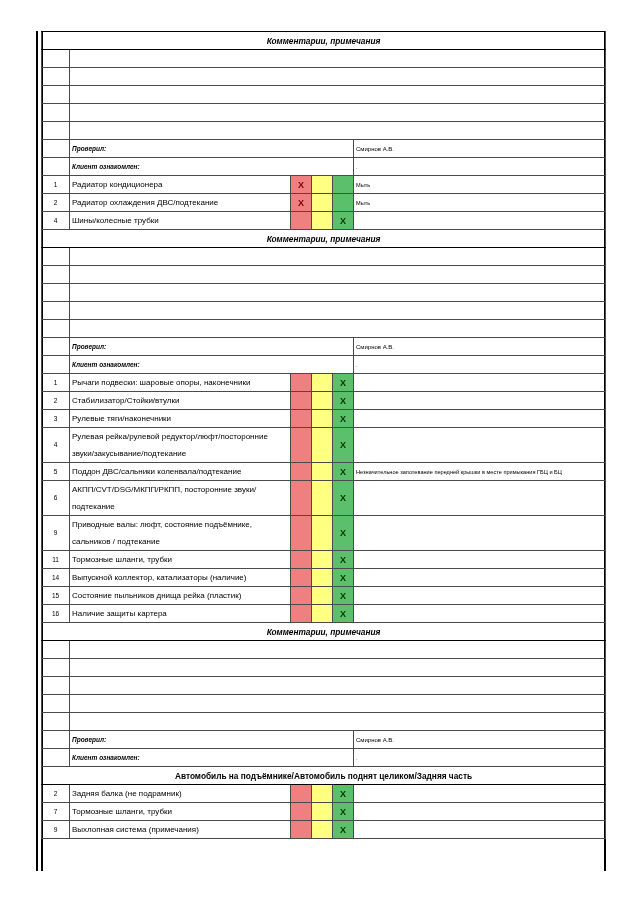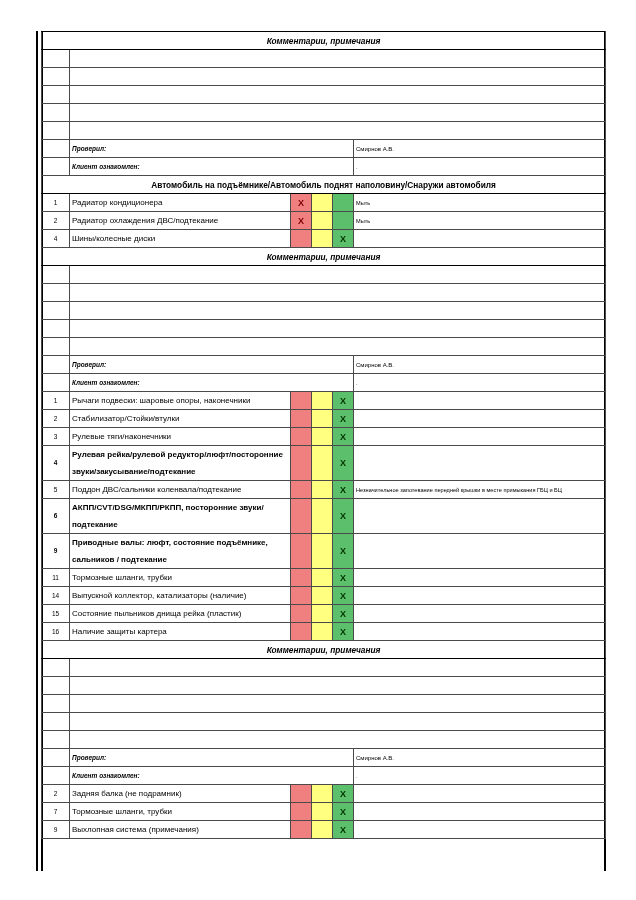--- a/index.html
+++ b/index.html
@@ -1,21 +1,21 @@
 <!DOCTYPE html>
 <html><head>
 <meta charset="utf-8">
 <style>
   html, body { margin: 0; padding: 0; background: #ffffff; }
   body { width: 636px; height: 900px; position: relative; overflow: hidden; font-family: "Liberation Sans", sans-serif; color: #000; }
   .outer-line { position: absolute; background: #000; }
   #sheet { position: absolute; left: 41px; top: 31px; width: 564px; border-collapse: collapse; table-layout: fixed; }
   #sheet td { border: 1px solid #4a4a4a; padding: 0 2px; font-size: 8px; height: 17px; line-height: 10px; vertical-align: middle; overflow: hidden; white-space: nowrap; }
   #sheet td.wrap { white-space: normal; line-height: 17px; }
-  #sheet tr.tall td { height: 32px; font-weight: bold; }
+  #sheet tr.tall td { height: 32px; }
   #sheet td.num { text-align: center; font-size: 6.5px; }
   #sheet td.header { text-align: center; font-weight: bold; font-size: 8.3px; border-top: 1.5px solid #000; border-bottom: 1.5px solid #000; }
   #sheet td.header.italic { font-style: italic; }
   #sheet td.sig { font-style: italic; font-weight: bold; font-size: 6.5px; }
   #sheet td.small { font-size: 6px; }
   #sheet td.red { background: #f08080; }
   #sheet td.yellow { background: #ffff80; }
   #sheet td.green { background: #5cbf6c; }
   #sheet td.mark { text-align: center; font-weight: bold; font-size: 9px; }
   #sheet td.mark.red { color: #800000; }
@@ -66,41 +66,38 @@
         <td></td>
         <td class="sig" colspan="4">Проверил:</td>
         <td class="small">Смирнов А.В.</td>
       </tr>
       <tr>
         <td></td>
         <td class="sig" colspan="4">Клиент ознакомлен:</td>
         <td class="small">.</td>
       </tr>
       <tr>
-        <td class="header" colspan="6">Автомобиль на подъёмнике/Автомобиль поднят наполовину/Снаружи автомобиля</td>
-      </tr>
-      <tr>
         <td class="num">1</td>
         <td>Радиатор кондиционера</td>
         <td class="red mark">X</td>
         <td class="yellow"></td>
         <td class="green"></td>
         <td class="note">Мыть</td>
       </tr>
       <tr>
         <td class="num">2</td>
         <td>Радиатор охлаждения ДВС/подтекание</td>
         <td class="red mark">X</td>
         <td class="yellow"></td>
         <td class="green"></td>
         <td class="note">Мыть</td>
       </tr>
       <tr>
         <td class="num">4</td>
-        <td>Шины/колесные диски</td>
+        <td>Шины/колесные трубки</td>
         <td class="red"></td>
         <td class="yellow"></td>
         <td class="green mark">X</td>
         <td class="note"></td>
       </tr>
       <tr>
         <td class="header italic" colspan="6">Комментарии, примечания</td>
       </tr>
       <tr>
         <td class="num"></td>
@@ -245,20 +242,23 @@
       </tr>
       <tr>
         <td></td>
         <td class="sig" colspan="4">Проверил:</td>
         <td class="small">Смирнов А.В.</td>
       </tr>
       <tr>
         <td></td>
         <td class="sig" colspan="4">Клиент ознакомлен:</td>
         <td class="small">.</td>
+      </tr>
+      <tr>
+        <td class="header" colspan="6">Автомобиль на подъёмнике/Автомобиль поднят целиком/Задняя часть</td>
       </tr>
       <tr>
         <td class="num">2</td>
         <td>Задняя балка (не подрамник)</td>
         <td class="red"></td>
         <td class="yellow"></td>
         <td class="green mark">X</td>
         <td class="note"></td>
       </tr>
       <tr>

